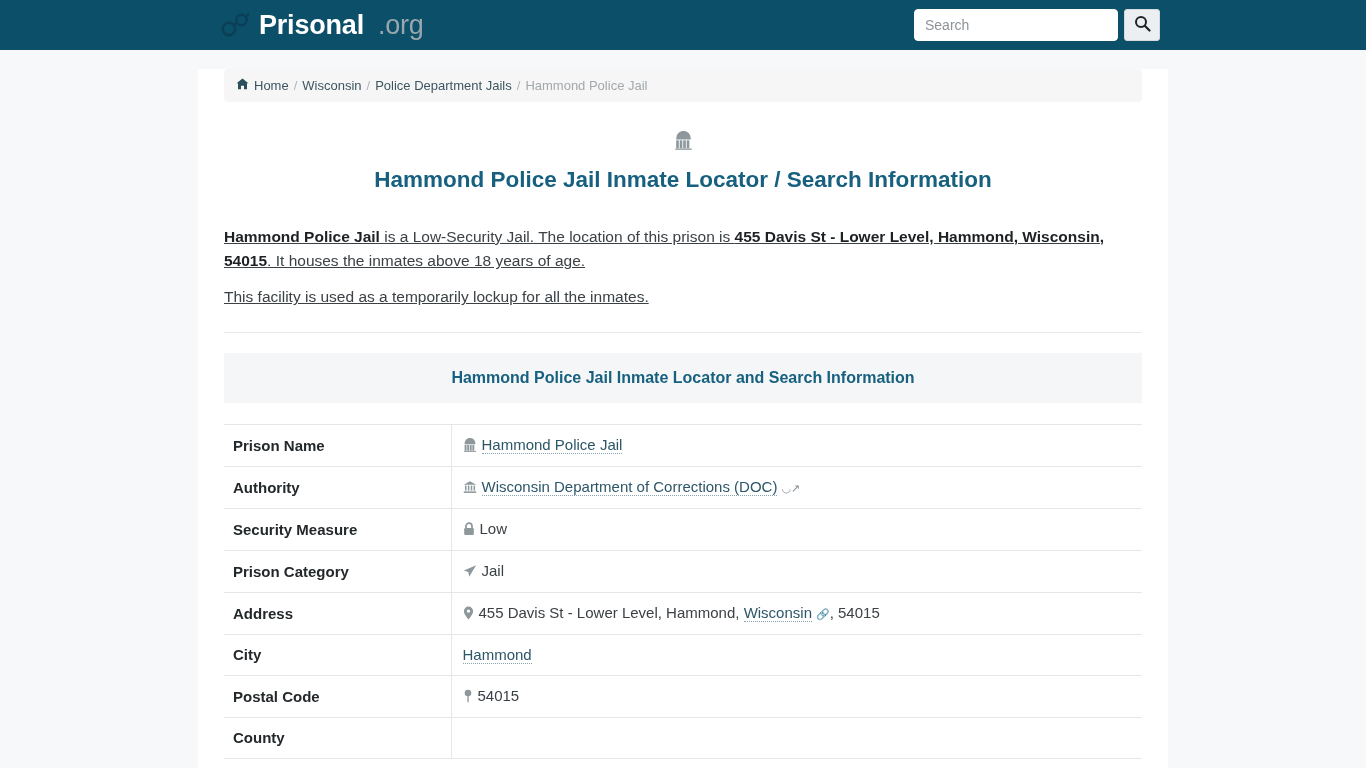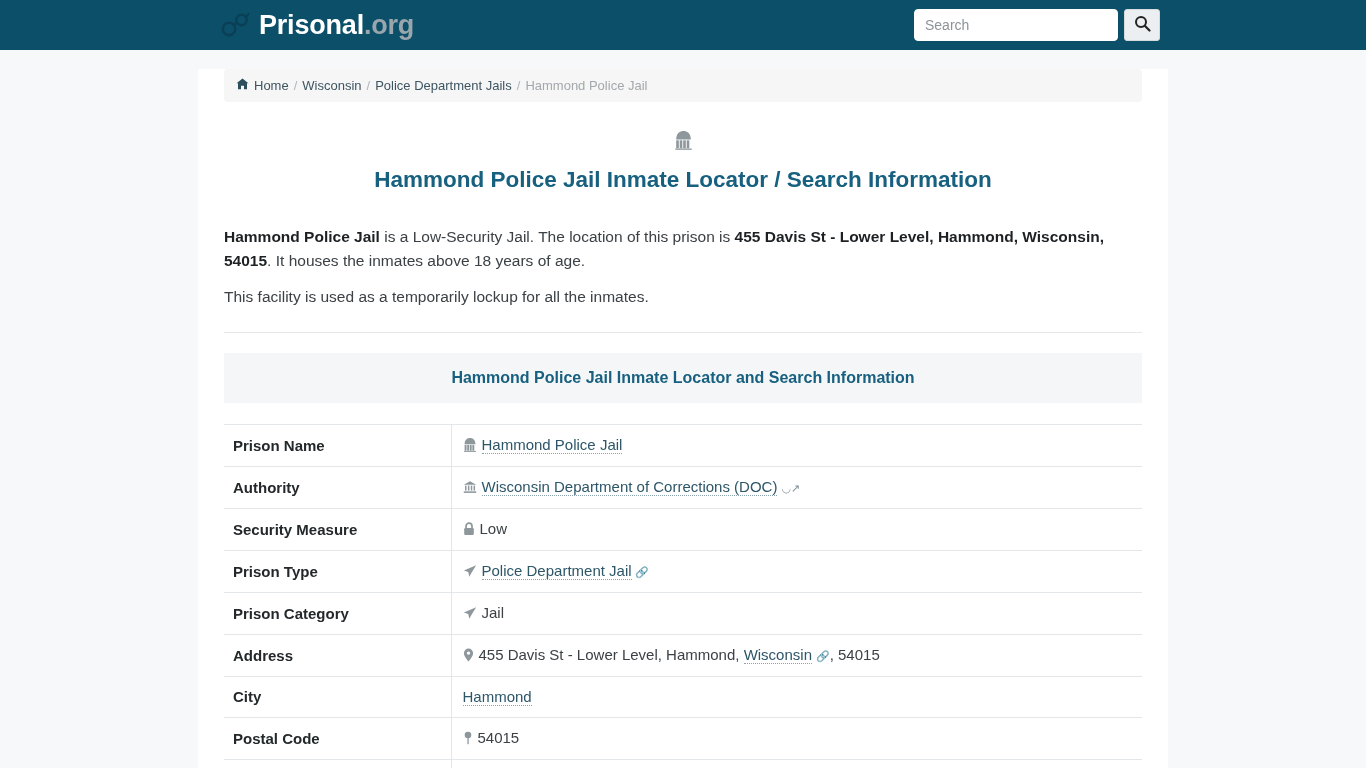--- a/index.html
+++ b/index.html
@@ -32,21 +32,21 @@
     gap: 9px;
   }
   .brand-icon { display: block; width: 30px; height: 26px; }
   .brand-text {
     font-size: 27px;
     font-weight: bold;
     letter-spacing: -0.2px;
     color: #ffffff;
     line-height: 1;
   }
-  .brand-text .tld { color: #9aa6ad; font-weight: bold; }
+  .brand-text .tld { color: #9aa6ad; font-weight: normal; padding-left: 14px; }
 
   .search-wrap {
     position: absolute;
     right: 206px;
     top: 9px;
     display: flex;
     align-items: stretch;
     height: 32px;
   }
   .search-input {
@@ -123,21 +123,21 @@
     flex-direction: column;
   }
 
   
   .copy {
     margin: 30px 0 0 0;
     font-size: 15.5px;
     line-height: 1.6;
     color: #3b4145;
   }
-  .copy p { margin: 0 0 12px 0; }
+  .copy p { margin: 0 0 12px 0; text-decoration: underline; }
   .copy p.tight { margin-bottom: 11px; }
   .copy b { color: #1d2124; font-weight: bold; }
 
   a.extlink {
     color: #2d5668;
     text-decoration: none;
     border-bottom: 1px dotted #8aa3ae;
   }
   a.plainlink {
     color: #2d5668;
@@ -307,30 +307,20 @@
         <td class="value">
           <span class="cell-ico">
             <svg width="12" height="14" viewBox="0 0 12 14">
               <path d="M3 6 L3 4.2 A3 3 0 0 1 9 4.2 L9 6" fill="none" stroke="#8e979c" stroke-width="1.7"></path>
               <rect x="1.2" y="6" width="9.6" height="7" rx="1.2" fill="#8e979c"></rect>
             </svg>
           </span><span>Low</span>
         </td>
       </tr>
 
-      <tr>
-        <td class="label">Prison Type</td>
-        <td class="value">
-          <span class="cell-ico">
-            <svg width="14" height="14" viewBox="0 0 16 16">
-              <path d="M15 1.5 L1 7.3 L6 9 L7.2 14.5 L9.6 10.2 L15 1.5 Z" fill="#8e979c"></path>
-            </svg>
-          </span><a class="plainlink" href="#">Police Department Jail</a><span class="link-ico">🔗</span>
-        </td>
-      </tr>
 
       <tr>
         <td class="label">Prison Category</td>
         <td class="value">
           <span class="cell-ico">
             <svg width="14" height="14" viewBox="0 0 16 16">
               <path d="M15 1.5 L1 7.3 L6 9 L7.2 14.5 L9.6 10.2 L15 1.5 Z" fill="#8e979c"></path>
             </svg>
           </span><span>Jail</span>
         </td>

